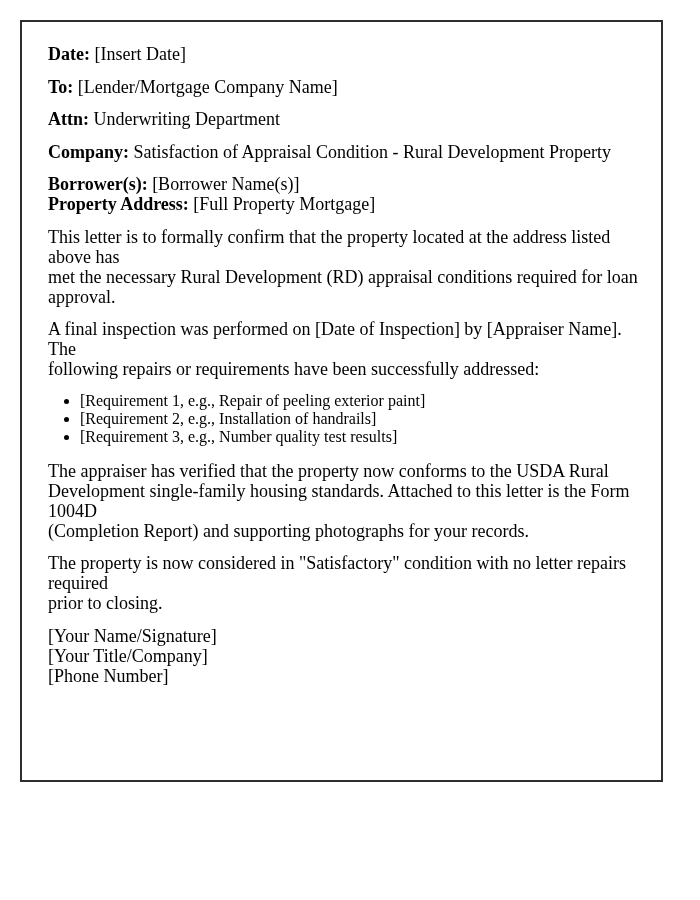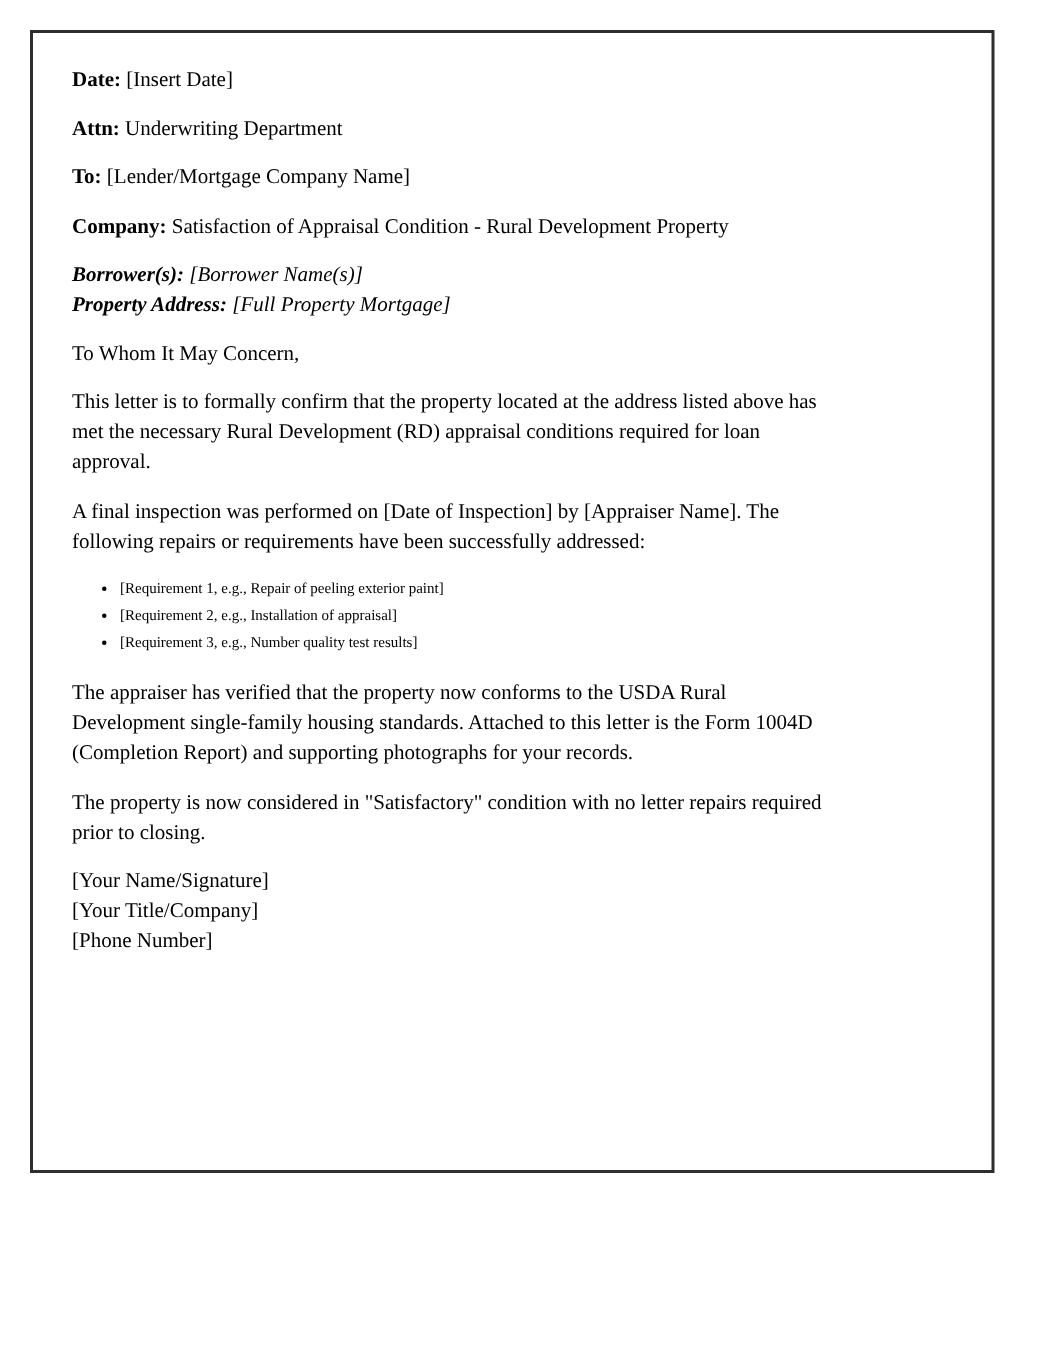--- a/index.html
+++ b/index.html
@@ -21,74 +21,72 @@
     width: 643px;
     height: 762px;
     box-sizing: border-box;
     border: 2px solid #2e2e2e;
     background: #ffffff;
     padding: 22px 18px 20px 26px;
     overflow: hidden;
   }
   .para {
     margin: 0 0 12.5px 0;
-    font-size: 14px;
+    font-size: 18px;
     line-height: 20px;
   }
   .pre {
     white-space: pre-line;
   }
   .field-line {
     display: block;
-    font-style: italic;
   }
   strong {
     font-weight: bold;
   }
   .req-list {
     margin: 10px 0 15px 0;
     padding: 0 0 0 32px;
-    font-size: 10px;
+    font-size: 16px;
     line-height: 18px;
   }
   .req-list li {
     margin: 0;
     padding: 0;
   }
 </style>
 </head>
 <body>
 
 <div class="letter-frame">
 
   <p class="para"><strong>Date:</strong><span> [Insert Date]</span></p>
 
+  <p class="para"><strong>To:</strong><span> [Lender/Mortgage Company Name]</span></p>
+
   <p class="para"><strong>Attn:</strong><span> Underwriting Department</span></p>
-
-  <p class="para"><strong>To:</strong><span> [Lender/Mortgage Company Name]</span></p>
 
   <p class="para"><strong>Company:</strong><span> Satisfaction of Appraisal Condition - Rural Development Property</span></p>
 
   <p class="para">
     <span class="field-line"><strong>Borrower(s):</strong><span> [Borrower Name(s)]</span></span>
     <span class="field-line"><strong>Property Address:</strong><span> [Full Property Mortgage]</span></span>
   </p>
 
-  <p class="para">To Whom It May Concern,</p>
 
   <p class="para pre">This letter is to formally confirm that the property located at the address listed above has
 met the necessary Rural Development (RD) appraisal conditions required for loan
 approval.</p>
 
   <p class="para pre">A final inspection was performed on [Date of Inspection] by [Appraiser Name]. The
 following repairs or requirements have been successfully addressed:</p>
 
   <ul class="req-list">
     <li>[Requirement 1, e.g., Repair of peeling exterior paint]</li>
-    <li>[Requirement 2, e.g., Installation of appraisal]</li>
+    <li>[Requirement 2, e.g., Installation of handrails]</li>
     <li>[Requirement 3, e.g., Number quality test results]</li>
   </ul>
 
   <p class="para pre">The appraiser has verified that the property now conforms to the USDA Rural
 Development single-family housing standards. Attached to this letter is the Form 1004D
 (Completion Report) and supporting photographs for your records.</p>
 
   <p class="para pre">The property is now considered in "Satisfactory" condition with no letter repairs required
 prior to closing.</p>
 

